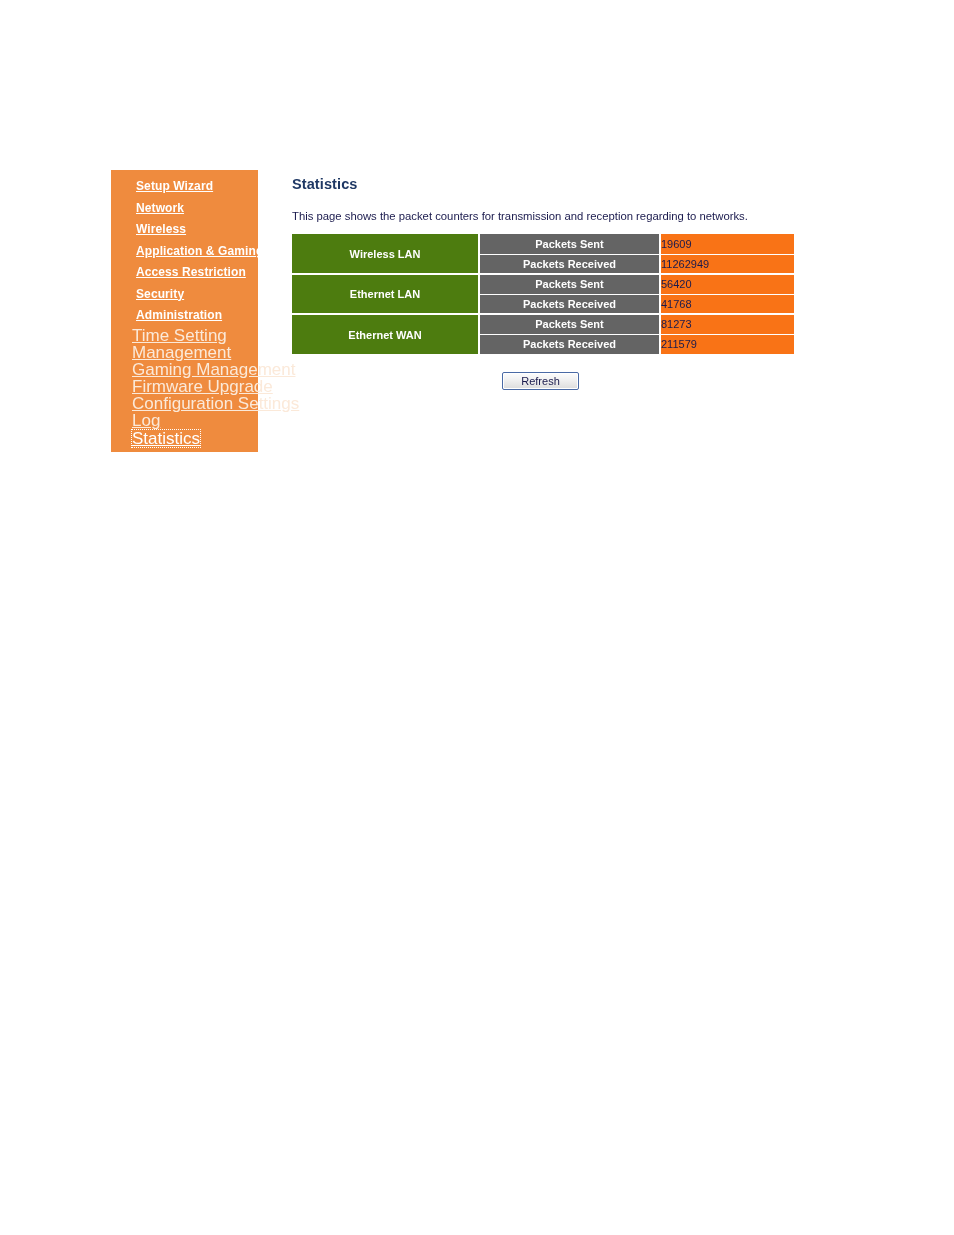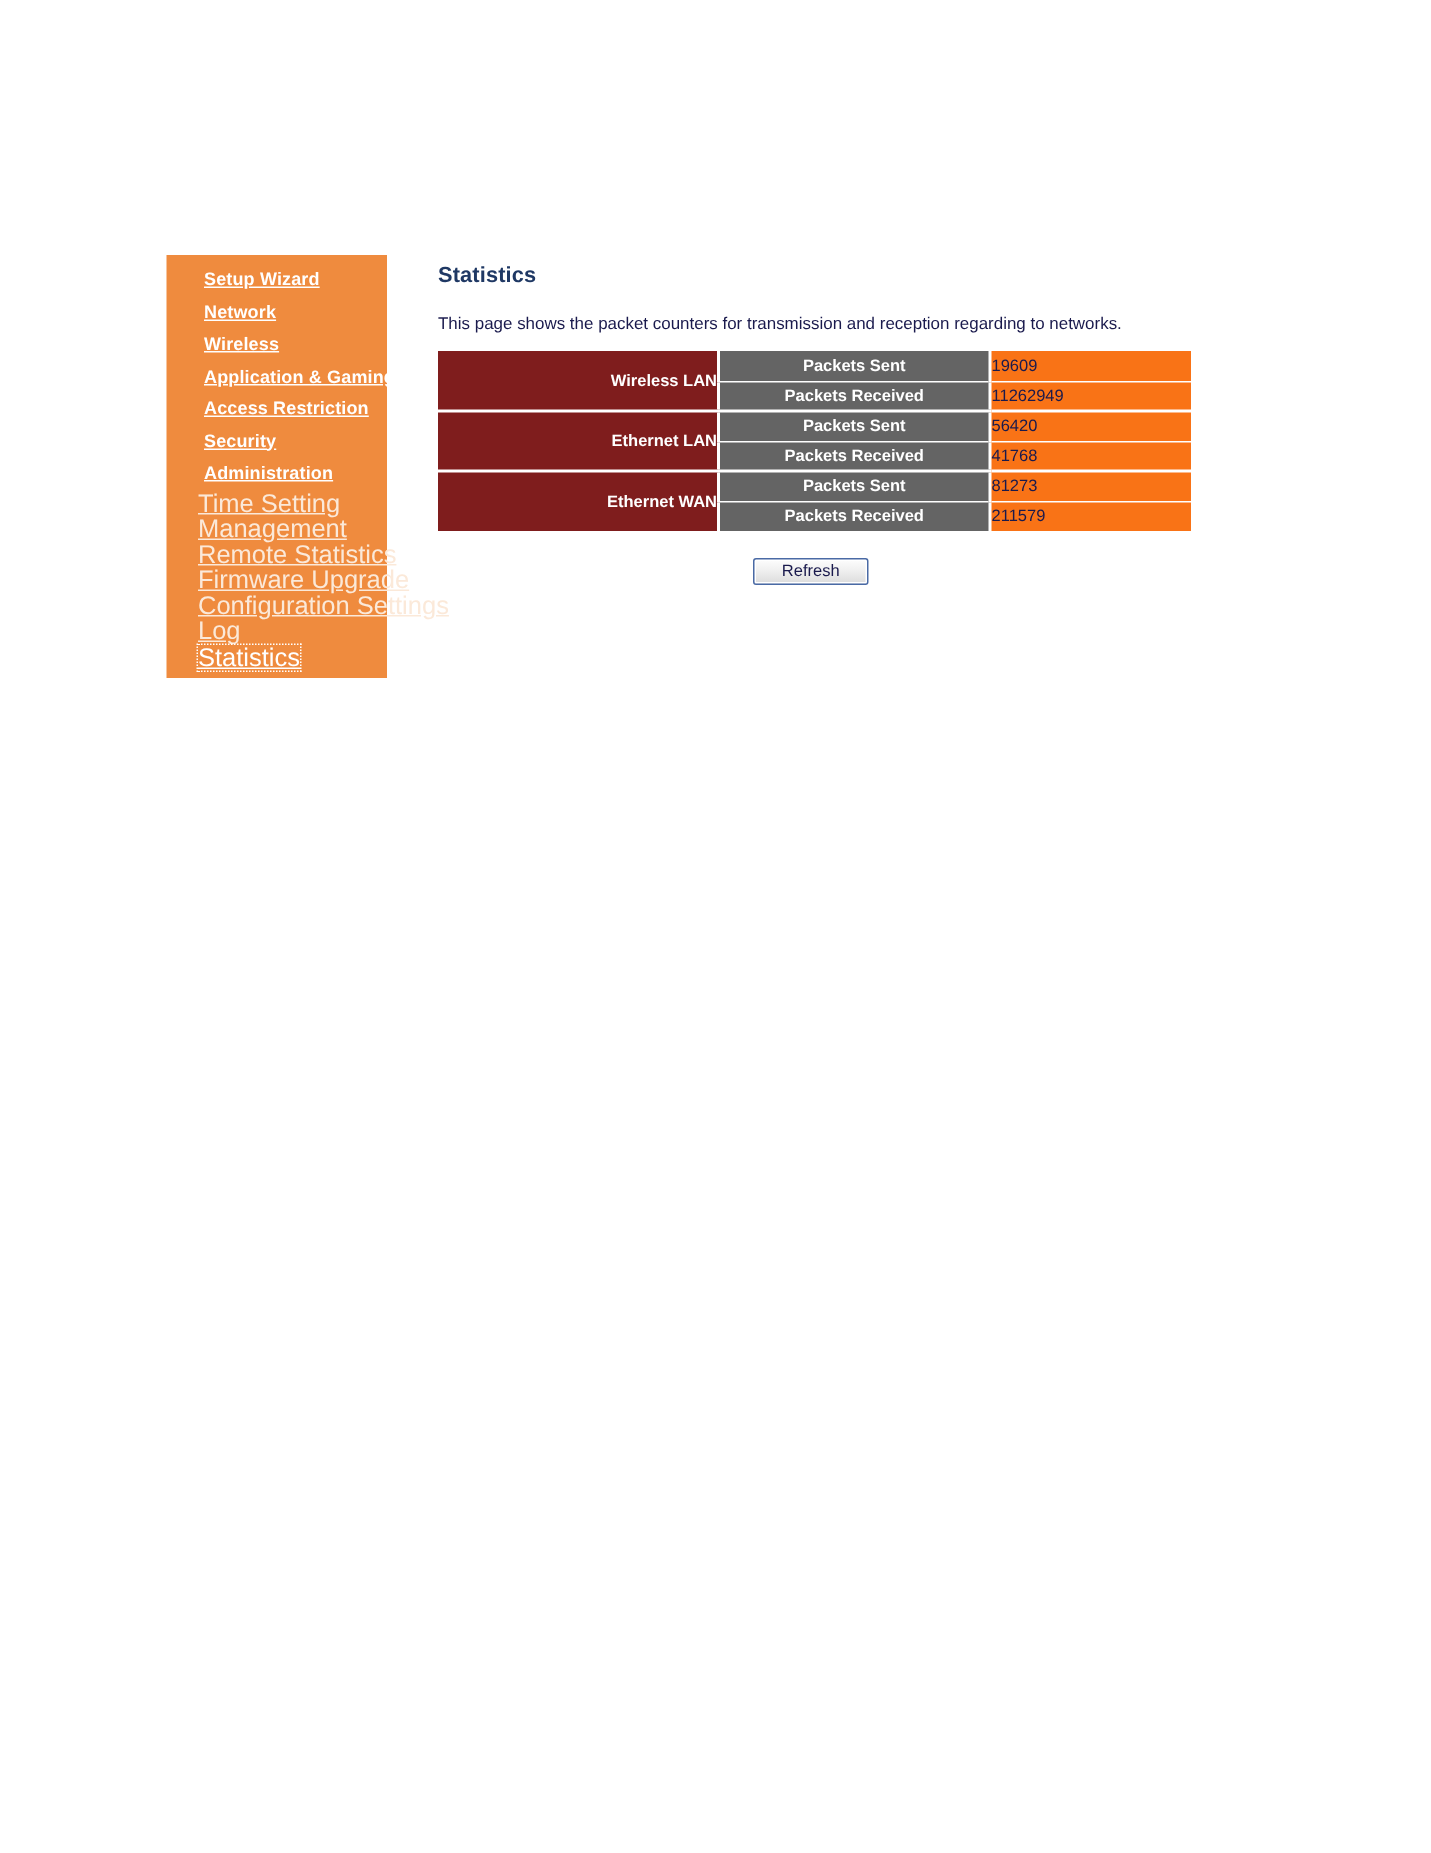--- a/index.html
+++ b/index.html
@@ -99,24 +99,24 @@
   }
   #stats-table td {
     padding: 0;
     height: 20px;
     font-size: 11px;
     vertical-align: middle;
   }
 
   .cell-iface {
     width: 187px;
-    background: #7f1d1d;
-    color: #ffffff;
-    font-weight: bold;
-    text-align: right;
+    background: #4d7c0f;
+    color: #ffffff;
+    font-weight: bold;
+    text-align: center;
     border-bottom: 2px solid #ffffff;
     font-size: 11px;
   }
   .cell-iface.last { border-bottom: none; margin-left: 24px; }
 
   .cell-label {
     width: 181px;
     background: #646464;
     color: #ffffff;
     font-weight: bold;
@@ -181,21 +181,21 @@
     <a class="nav-main" href="#">Security</a>
     <a class="nav-main" href="#">Administration</a>
 
     <div class="nav-sub-row">
       <a class="nav-sub" href="#">Time Setting</a>
     </div>
     <div class="nav-sub-row">
       <a class="nav-sub" href="#">Management</a>
     </div>
     <div class="nav-sub-row">
-      <a class="nav-sub" href="#">Remote Statistics</a>
+      <a class="nav-sub" href="#">Gaming Management</a>
     </div>
     <div class="nav-sub-row">
       <a class="nav-sub" href="#">Firmware Upgrade</a>
     </div>
     <div class="nav-sub-row">
       <a class="nav-sub" href="#">Configuration Settings</a>
     </div>
     <div class="nav-sub-row">
       <a class="nav-sub" href="#">Log</a>
     </div>

